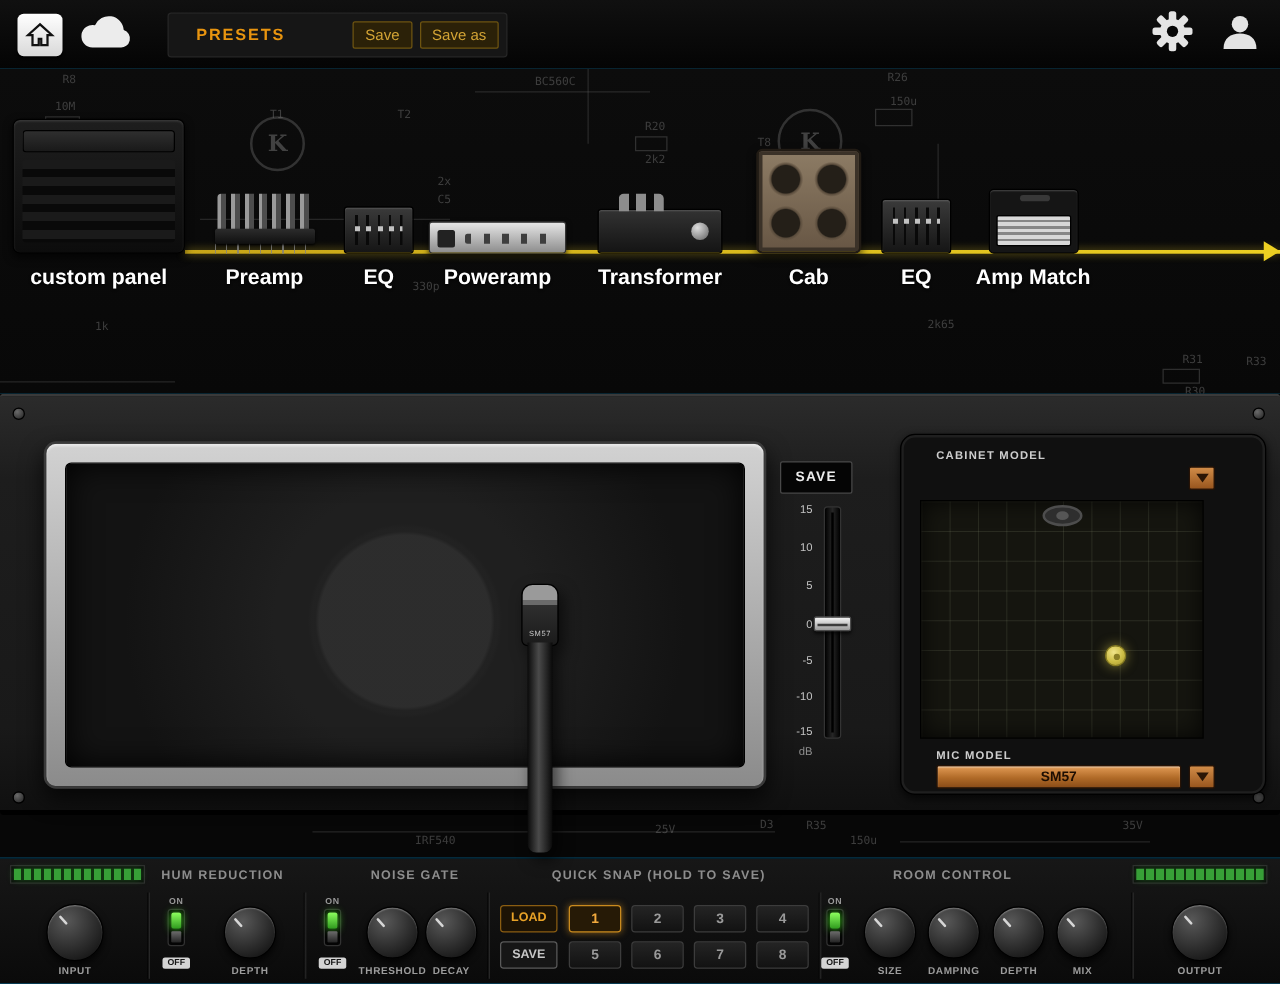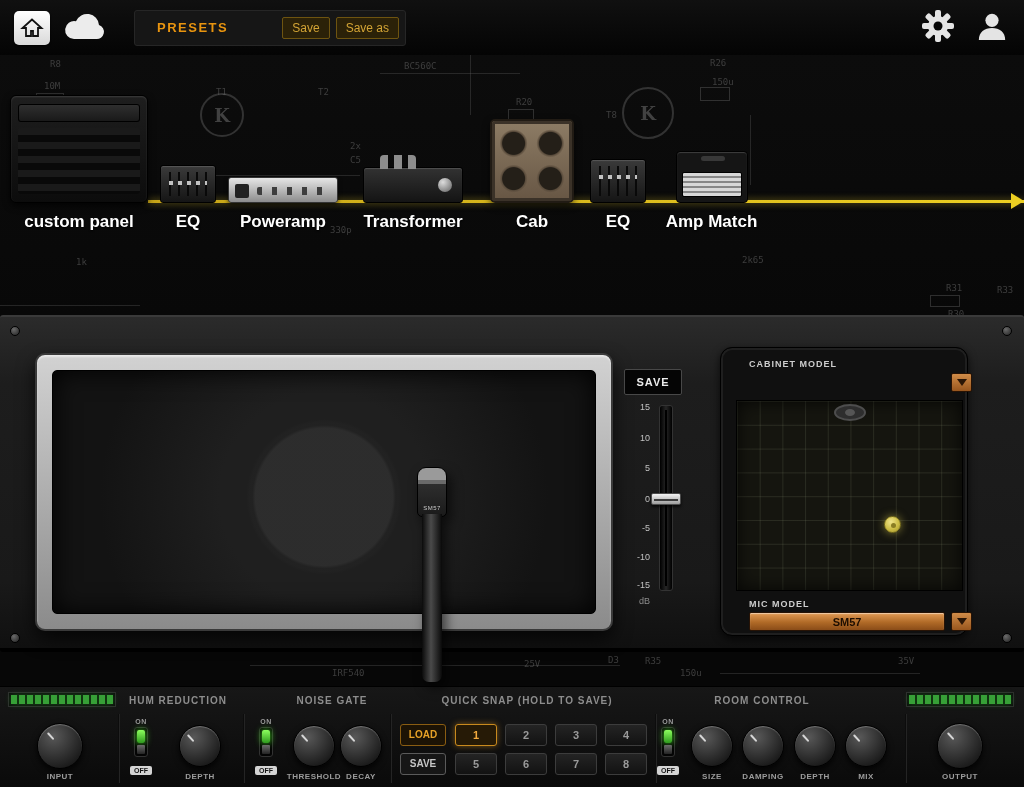--- a/index.html
+++ b/index.html
@@ -139,21 +139,21 @@
   .fader-tick { position:absolute; left:620px; width:30px; text-align:right; font-size:9px; color:#c2c2c2; }
   .fader-unit { position:absolute; left:620px; width:30px; text-align:right; font-size:9px; color:#8d8d8d; }
   .fader-track { position:absolute; left:659px; top:88px; width:14px; height:186px;
     background:linear-gradient(90deg,#000,#262626 50%,#000); border:1px solid #333; border-radius:3px; cursor:pointer; }
   .fader-track::before { content:""; position:absolute; left:5px; width:2px; top:4px; bottom:4px; background:#000; }
   .fader-handle { position:absolute; left:651px; top:176px; width:30px; height:12px;
     background:linear-gradient(180deg,#f4f4f4,#9c9c9c); border:1px solid #4c4c4c; border-radius:2px;
     box-shadow:0 2px 3px rgba(0,0,0,.7); cursor:grab; z-index:2; }
   .fader-handle::before { content:""; position:absolute; left:2px; right:2px; top:5px; height:2px; background:#3c3c3c; }
 
-  .mic-panel { position:absolute; left:720px; top:30px; width:248px; height:289px; background:#101010;
+  .mic-panel { position:absolute; left:720px; top:30px; width:293px; height:289px; background:#101010;
     border:1px solid #000; border-radius:12px;
     box-shadow:inset 0 0 0 2px #1f1f1f, 0 3px 8px rgba(0,0,0,.7); }
   .mp-label { position:absolute; left:28px; font-size:9px; font-weight:bold; letter-spacing:1px; color:#cdcdcd; }
   .dropdown { position:absolute; left:28px; width:196px; height:19px;
     background:linear-gradient(180deg,#e29b55,#b06a27 55%,#8a4c18); border:1px solid #271305; border-radius:2px;
     color:#1d0e02; font-size:11px; font-weight:bold; text-align:center; line-height:18px; cursor:pointer;
     box-shadow:inset 0 1px 1px rgba(255,255,255,.5); white-space:nowrap; overflow:hidden; }
   .dd-arrow { position:absolute; left:230px; width:21px; height:19px;
     background:linear-gradient(180deg,#d18c48,#98561e); border:1px solid #271305; border-radius:2px;
     cursor:pointer; display:flex; align-items:center; justify-content:center; }
@@ -265,21 +265,21 @@
             <circle cx="17" cy="11" r="7" fill="#e4e4e4"></circle>
             <path d="M3 32c0-9 6-13 14-13s14 4 14 13z" fill="#e4e4e4"></path>
           </svg>
         </span>
       </div>
     </div>
   </header>
 
   <section class="chain">
 
-    <span class="sch-label" style="left:404px;top:6px">BC560C</span>
+    <span class="sch-label" style="left:428px;top:6px">BC560C</span>
     <span class="sch-label" style="left:50px;top:4px">R8</span>
     <span class="sch-label" style="left:44px;top:26px">10M</span>
     <span class="sch-label" style="left:216px;top:32px">T1</span>
     <span class="sch-label" style="left:318px;top:32px">T2</span>
     <span class="sch-label" style="left:350px;top:86px">2x</span>
     <span class="sch-label" style="left:350px;top:100px">C5</span>
     <span class="sch-label" style="left:516px;top:42px">R20</span>
     <span class="sch-label" style="left:516px;top:68px">2k2</span>
     <span class="sch-label" style="left:606px;top:55px">T8</span>
     <span class="sch-label" style="left:710px;top:3px">R26</span>
@@ -305,20 +305,26 @@
     <div class="chain-line"></div>
     <div class="chain-arrow"></div>
 
     <div class="chain-items">
       <div class="chain-item" style="width:150px">
         <div class="chain-icon-wrap">
             <div class="icon-amp-head"></div>
           </div>
         <div class="chain-label">custom panel</div>
       </div>
+      <div class="chain-item" style="width:115px">
+        <div class="chain-icon-wrap">
+            <div class="icon-tubes"></div>
+          </div>
+        <div class="chain-label">Preamp</div>
+      </div>
       <div class="chain-item" style="width:68px">
         <div class="chain-icon-wrap">
             <div class="icon-eq"></div>
           </div>
         <div class="chain-label">EQ</div>
       </div>
       <div class="chain-item" style="width:122px">
         <div class="chain-icon-wrap">
             <div class="icon-poweramp"></div>
           </div>

